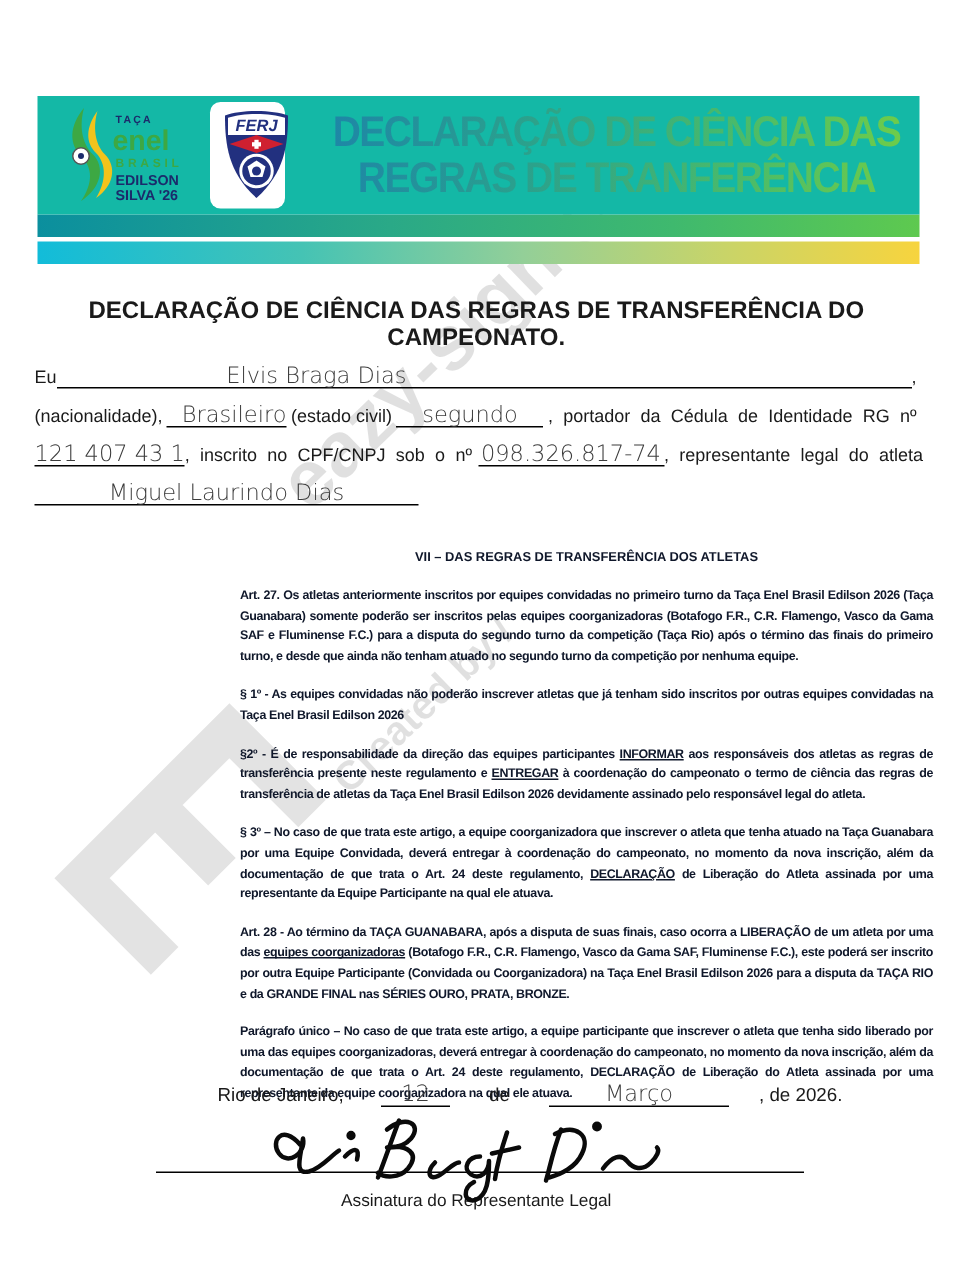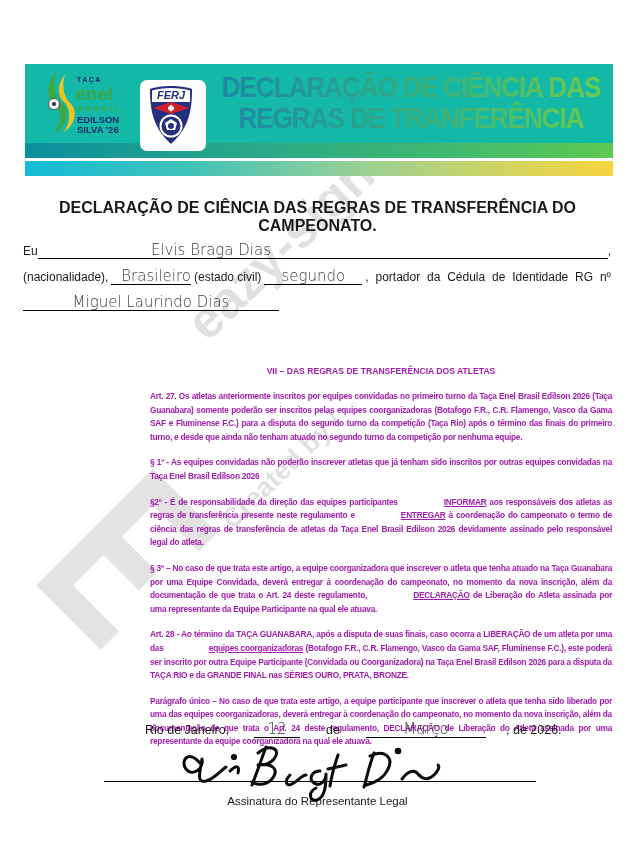--- a/index.html
+++ b/index.html
@@ -9,21 +9,21 @@
   
   .wm{position:absolute;color:rgba(0,0,0,0.12);pointer-events:none;white-space:nowrap;z-index:1;}
   .wm-small{left:205px;top:455px;font-size:27px;font-weight:bold;transform:rotate(-44deg);}
   .wm-big{left:195px;top:300px;font-size:52px;font-weight:bold;transform:rotate(-44deg);transform-origin:left center;}
   .wm-logo{position:absolute;left:55px;top:470px;transform:rotate(45deg);z-index:1;}
 
   
   .header{position:absolute;left:25px;top:64px;width:588px;z-index:2;}
   .header-gray{position:relative;height:79px;background:#14b8a6;}
   .logo-enel{position:absolute;left:16px;top:7px;}
-  .logo-ferj{position:absolute;left:115px;top:16px;width:66px;height:71px;background:#fff;border-radius:7px;}
+  .logo-ferj{position:absolute;left:115px;top:4px;width:50px;height:71px;background:#fff;border-radius:7px;}
   .header-title{position:absolute;left:188px;right:4px;top:8px;text-align:center;
         font-weight:bold;font-size:26px;line-height:28px;letter-spacing:-1px;
         transform:scale(1,1.1);transform-origin:center top;
         background:linear-gradient(90deg,#1d85a8 0%,#2ba18c 35%,#49ba6b 70%,#70cd48 100%);
         -webkit-background-clip:text;background-clip:text;color:transparent;}
   .bar1{height:15px;margin-top:0;background:linear-gradient(90deg,#0b8f9e,#2aa987 40%,#3fb96e 72%,#5ec94f);}
   .bar-gap{height:3px;background:#fff;}
   .bar2{height:15px;background:linear-gradient(90deg,#12bcd9,#45c3b4 30%,#93cf98 55%,#c9d468 78%,#f7d43e);}
 
   
@@ -35,25 +35,25 @@
   .frow{display:flex;align-items:flex-end;height:26px;}
   .flabel{white-space:nowrap;padding-bottom:1px;}
   .fill{border-bottom:1.4px solid #000;text-align:center;
         font-family:"DejaVu Sans",sans-serif;font-weight:300;color:#3c3c3c;
         font-size:15px;line-height:16px;white-space:nowrap;}
   .grow{flex:1 1 auto;}
   .js1{word-spacing:3.5px;} .js2{word-spacing:2px;}
   .closing-line{margin-top:7px;font-size:12px;word-spacing:1px;}
 
   
-  .regs{position:absolute;left:150px;top:366px;width:462px;z-index:2;color:#a21caf;}
+  .regs{position:absolute;left:160px;top:366px;width:462px;z-index:2;color:#0f172a;}
   .reg-head{text-align:center;font-size:8.6px;font-weight:bold;margin:0 0 14px 0;}
   .reg-p{font-size:8.3px;font-weight:bold;line-height:13.6px;letter-spacing:-0.25px;
          text-align:justify;margin:0 0 12px 0;}
-  .reg-p .u{text-decoration:underline;margin-left:43px;}
+  .reg-p .u{text-decoration:underline;}
 
   
   .date-row{position:absolute;left:145px;top:721px;display:flex;align-items:flex-end;
         font-size:12.5px;z-index:2;gap:20px;}
   .date-row .fill{padding:0 4px;}
   .date-sep{padding:0 6px 1px 6px;}
   .sig-svg{position:absolute;left:178px;top:741px;z-index:3;}
   .sig-line{position:absolute;left:104px;top:781px;width:432px;border-bottom:1.4px solid #000;z-index:2;}
   .sig-label{position:absolute;left:0;top:795px;width:100%;text-align:center;font-size:11.5px;z-index:2;}
 
@@ -119,20 +119,26 @@
       <span class="flabel">,</span>
     </div>
     <div class="frow">
       <span class="flabel">(nacionalidade),</span>
       <span class="fill" style="width:104px;margin:0 3px;text-align:right;">Brasileiro</span>
       <span class="flabel">(estado civil)</span>
       <span class="fill" style="width:128px;margin:0 3px;">segundo</span>
       <span class="flabel grow js1" style="text-align:right;">, portador da Cédula de Identidade RG nº</span>
     </div>
     <div class="frow">
+      <span class="fill" style="width:124px;">121 407 43 1</span>
+      <span class="flabel js1">, inscrito no CPF/CNPJ sob o nº</span>
+      <span class="fill" style="text-align:left;padding:0 2px;margin-left:4px;">098.326.817-74</span>
+      <span class="flabel grow js1" style="text-align:right;">, representante legal do atleta</span>
+    </div>
+    <div class="frow">
       <span class="fill" style="width:256px;">Miguel Laurindo Dias</span>
     </div>
   </div>
 
   <div class="regs">
     <p class="reg-head">VII – DAS REGRAS DE TRANSFERÊNCIA DOS ATLETAS</p>
     <div>
         <p class="reg-p"><span>Art. 27. Os atletas anteriormente inscritos por equipes convidadas no primeiro turno da Taça Enel Brasil Edilson 2026 (Taça Guanabara) somente poderão ser inscritos pelas equipes coorganizadoras (Botafogo F.R., C.R. Flamengo, Vasco da Gama SAF e Fluminense F.C.) para a disputa do segundo turno da competição (Taça Rio) após o término das finais do primeiro turno, e desde que ainda não tenham atuado no segundo turno da competição por nenhuma equipe.</span></p>
         <p class="reg-p"><span>§ 1º - As equipes convidadas não poderão inscrever atletas que já tenham sido inscritos por outras equipes convidadas na Taça Enel Brasil Edilson 2026</span></p>
         <p class="reg-p"><span>§2º - É de responsabilidade da direção das equipes participantes </span><span class="u">INFORMAR</span><span> aos responsáveis dos atletas as regras de transferência presente neste regulamento e </span><span class="u">ENTREGAR</span><span> à coordenação do campeonato o termo de ciência das regras de transferência de atletas da Taça Enel Brasil Edilson 2026 devidamente assinado pelo responsável legal do atleta.</span></p>

